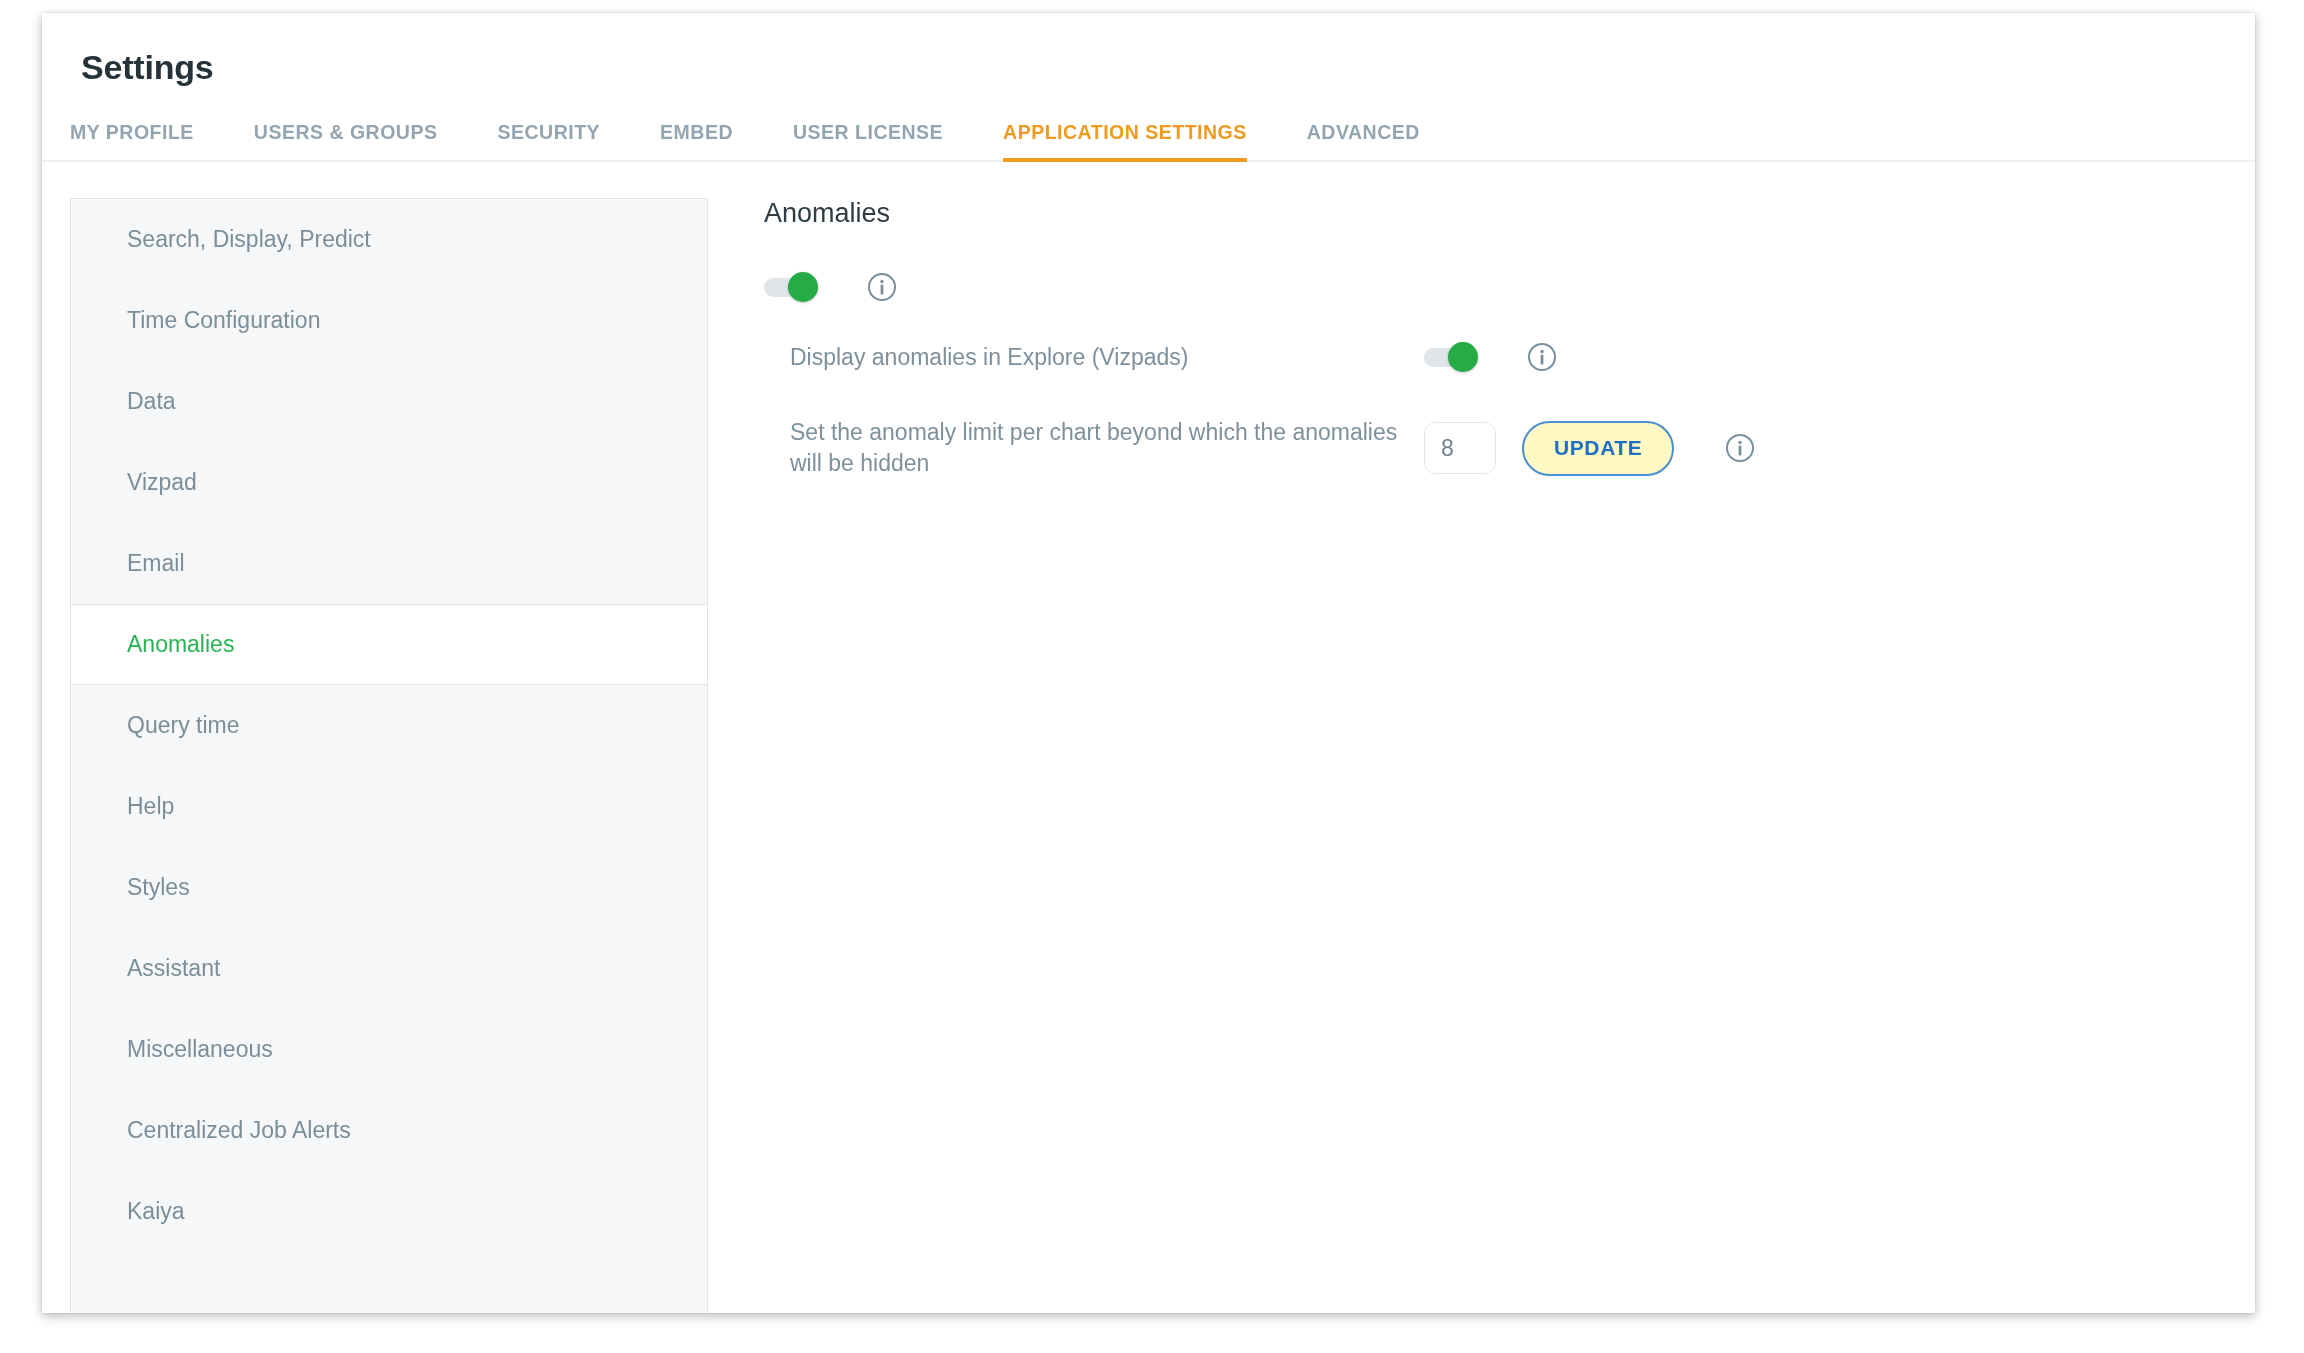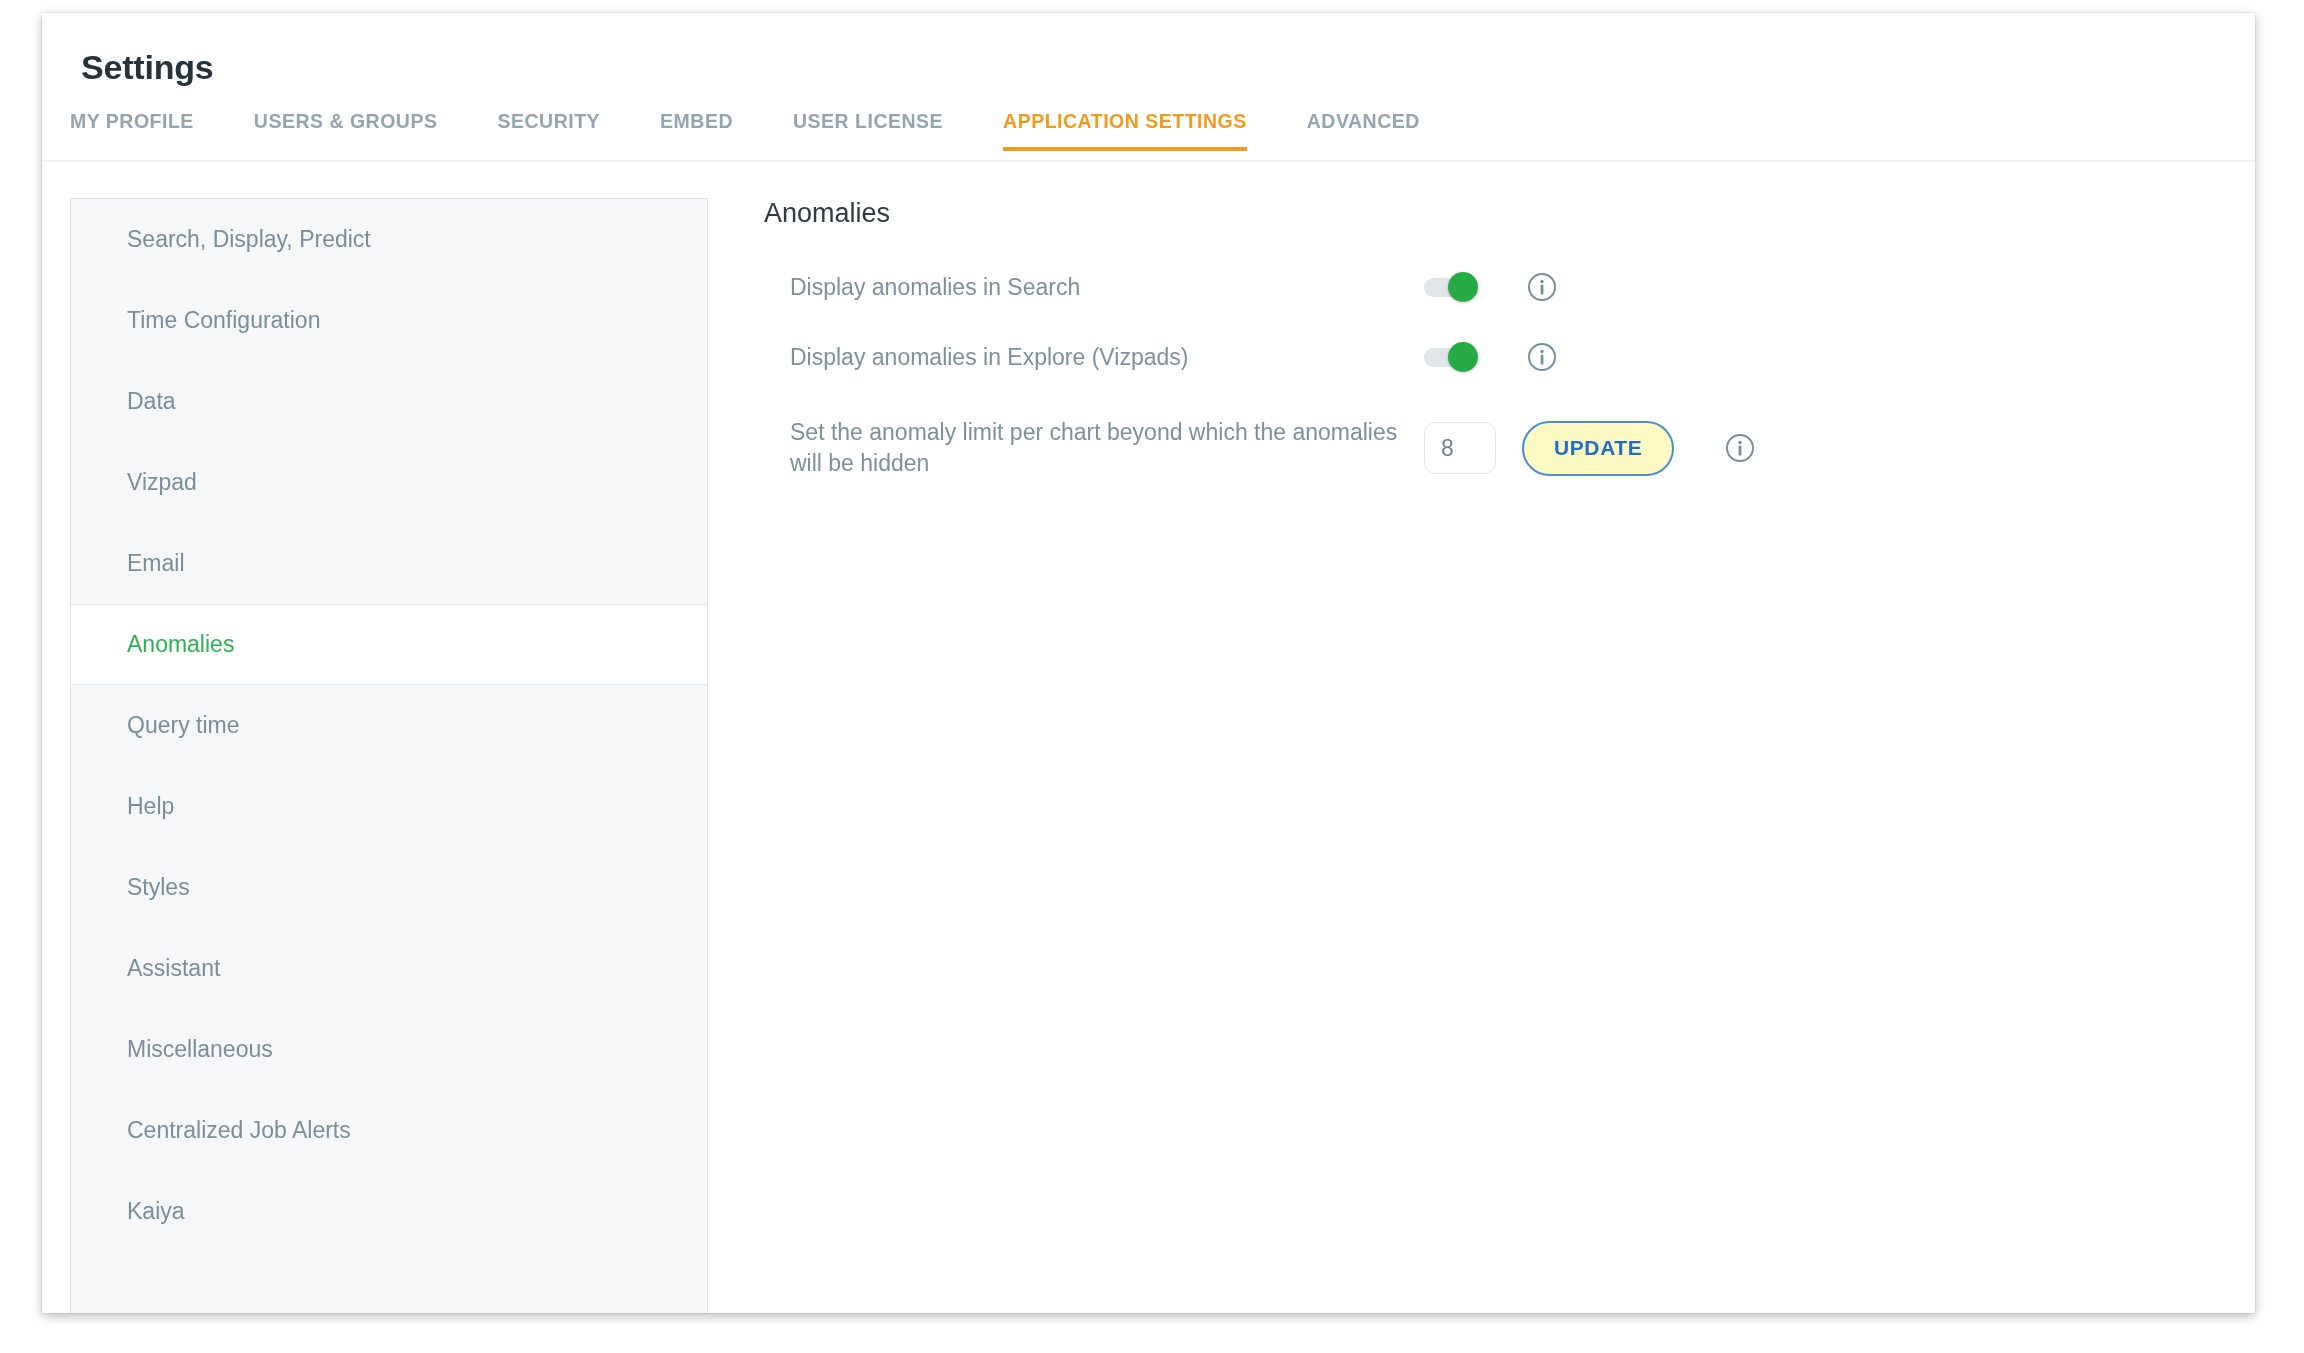--- a/index.html
+++ b/index.html
@@ -38,21 +38,21 @@
     line-height: 1.1;
   }
 
   #tabbar {
     position: relative;
     margin: 22px 0 0 0;
     padding: 0 28px;
     height: 54px;
     border-bottom: 2px solid #edf1f4;
     display: flex;
-    align-items: flex-start;
+    align-items: flex-end;
     box-sizing: border-box;
   }
   .tab {
     font-size: 19.5px;
     font-weight: bold;
     letter-spacing: 0.5px;
     color: #93a5b1;
     padding: 0 0 14px 0;
     margin-right: 60px;
     cursor: pointer;
@@ -267,21 +267,20 @@
       </div>
       <div class="nav-item">
         <span>Kaiya</span>
       </div>
     </nav>
 
     <section id="main">
       <h2 id="panel-title">Anomalies</h2>
 
       <div class="setting-row">
-        <div class="setting-label">Display anomalies in Search</div>
         <div class="control-cell">
           <div class="toggle">
             <div class="track"></div>
             <div class="knob"></div>
           </div>
           <span class="info-icon">
             <svg width="32" height="32" viewBox="0 0 32 32">
               <circle cx="16" cy="16" r="13" fill="none" stroke="#77909e" stroke-width="2"></circle>
               <circle cx="16" cy="10.5" r="1.7" fill="#77909e"></circle>
               <rect x="14.6" y="13.6" width="2.8" height="10" rx="1.2" fill="#77909e"></rect>

